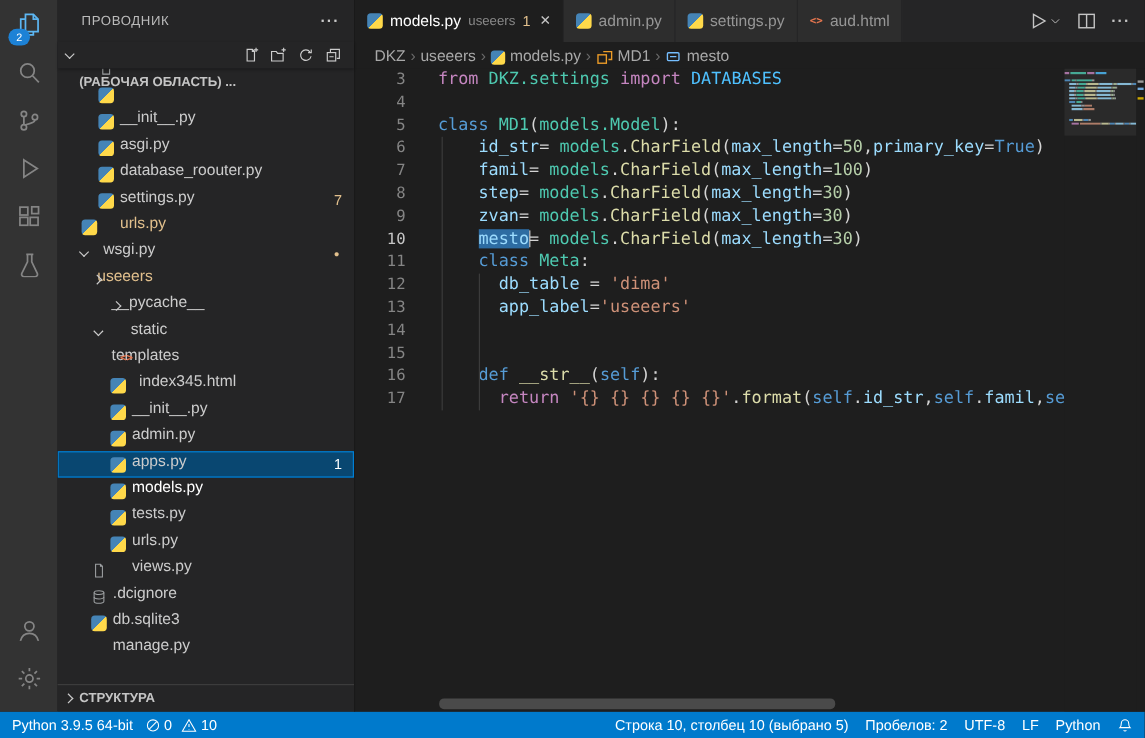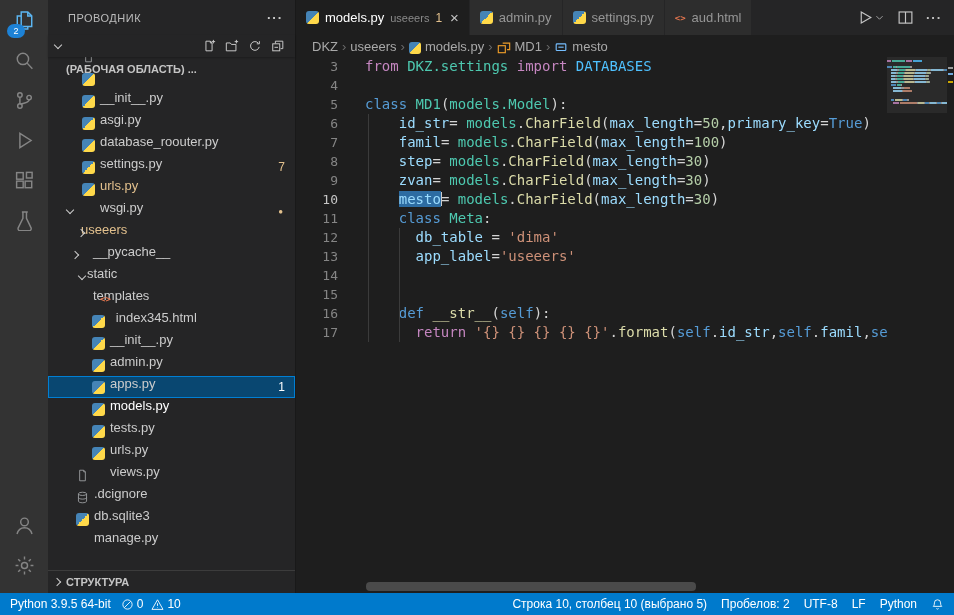--- a/index.html
+++ b/index.html
@@ -254,34 +254,34 @@
         </div>
         <div class="trow" style="padding-left: 34px;">
           <span class="py-ico"></span>
           <span class="tlabel">settings.py</span>
         </div>
         <div class="trow" style="padding-left: 34px;">
           <span class="py-ico"></span>
           <span class="tlabel mod">urls.py</span>
           <span class="tbadge">7</span>
         </div>
-        <div class="trow" style="padding-left: 34px;">
+        <div class="trow" style="padding-left: 20px;">
           <span class="py-ico"></span>
           <span class="tlabel">wsgi.py</span>
         </div>
         <div class="trow" style="padding-left: 16px;">
           <span class="chev down"></span>
           <span class="tlabel mod">useeers</span>
           <span class="tdot">●</span>
         </div>
         <div class="trow" style="padding-left: 28px;">
           <span class="chev right"></span>
           <span class="tlabel">__pycache__</span>
         </div>
-        <div class="trow" style="padding-left: 22px;">
+        <div class="trow" style="padding-left: 44px;">
           <span class="chev right"></span>
           <span class="tlabel">static</span>
         </div>
         <div class="trow" style="padding-left: 28px;">
           <span class="chev down"></span>
           <span class="tlabel">templates</span>
         </div>
         <div class="trow" style="padding-left: 52px;">
           <span class="html-ico">&lt;&gt;</span>
           <span class="tlabel">index345.html</span>

